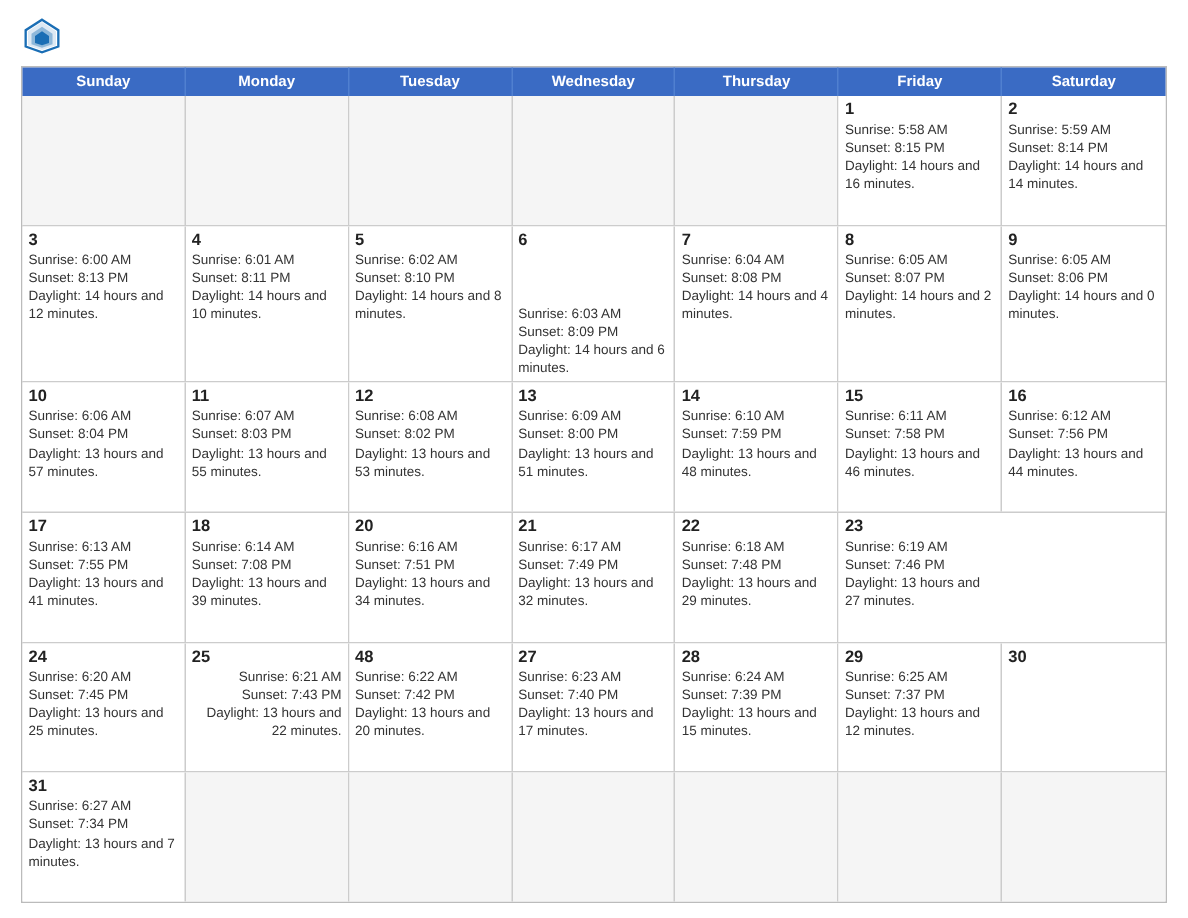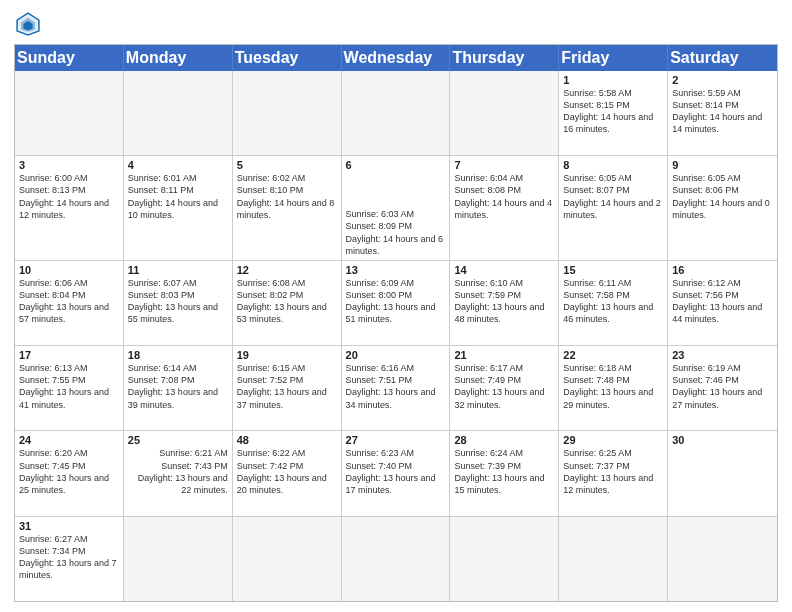--- a/index.html
+++ b/index.html
@@ -61,22 +61,23 @@
       flex-direction: column;
       border: 1px solid #bbb;
     }
     .cal-header {
       display: grid;
       grid-template-columns: repeat(7, 1fr);
       background: #3a6bc4;
     }
     .cal-header-cell {
       color: #fff;
-      font-size: 16px;
+      font-size: 10px;
       font-weight: bold;
+      text-align: center;
       padding: 4px 2px;
       border-right: 1px solid #5080d0;
     }
     .cal-header-cell:last-child { border-right: none; }
     .cal-body {
       flex: 1;
       display: flex;
       flex-direction: column;
     }
     .cal-row {
@@ -258,26 +259,20 @@
 Sunset: 7:55 PM
 Daylight: 13 hours and 41 minutes.</div>
           </div>
           <div class="cal-cell">
             <span class="day-num">18</span>
             <div class="cell-text" style="white-space: pre-line;">Sunrise: 6:14 AM
 Sunset: 7:08 PM
 Daylight: 13 hours and 39 minutes.</div>
           </div>
           <div class="cal-cell">
-            <span class="day-num">19</span>
-            <div class="cell-text" style="white-space: pre-line;">Sunrise: 6:15 AM
-Sunset: 7:52 PM
-Daylight: 13 hours and 37 minutes.</div>
-          </div>
-          <div class="cal-cell">
             <span class="day-num">20</span>
             <div class="cell-text" style="white-space: pre-line;">Sunrise: 6:16 AM
 Sunset: 7:51 PM
 Daylight: 13 hours and 34 minutes.</div>
           </div>
           <div class="cal-cell">
             <span class="day-num">21</span>
             <div class="cell-text" style="white-space: pre-line;">Sunrise: 6:17 AM
 Sunset: 7:49 PM
 Daylight: 13 hours and 32 minutes.</div>

